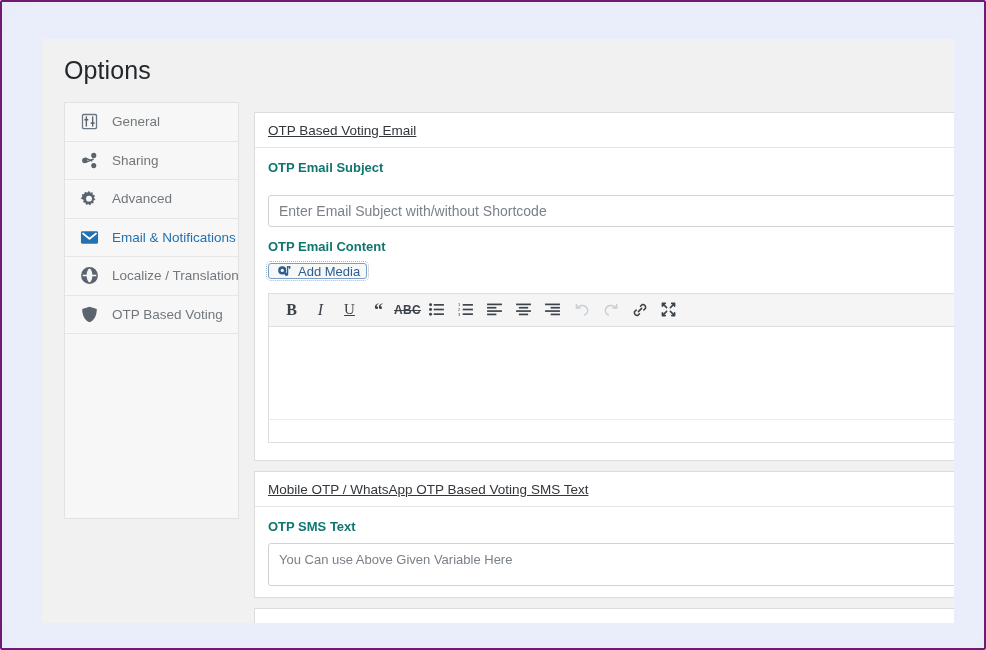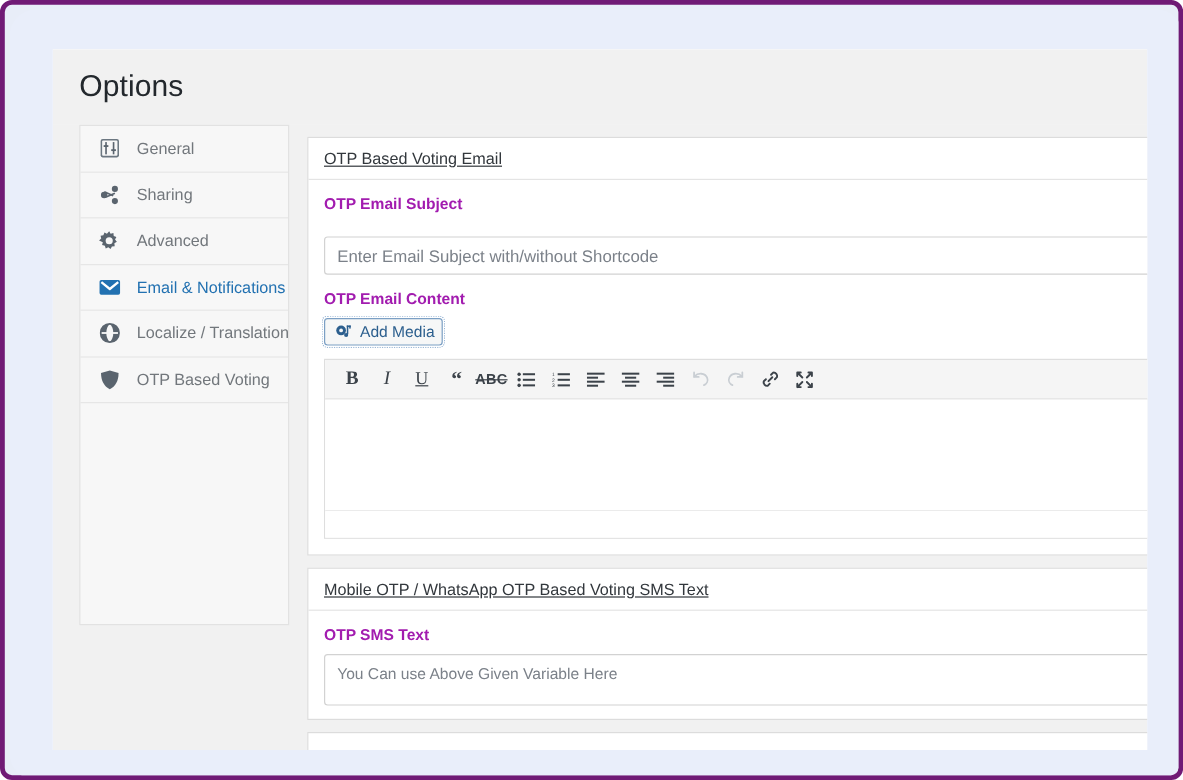--- a/index.html
+++ b/index.html
@@ -11,22 +11,22 @@
     background: #ffffff;
     font-family: "Liberation Sans", sans-serif;
   }
 
   
   #viewport {
     position: absolute;
     left: 0; top: 0;
     width: 986px; height: 650px;
     background: #e8edf8;
-    border-radius: 10px;
-    border: 4px solid #701a75;
+    border-radius: 2px;
+    border: 2px solid #701a75;
     box-sizing: border-box;
     overflow: hidden;
   }
   #inner-bg {
     position: absolute;
     left: 4px; top: 4px;
     width: 978px; height: 642px;
     background: #e9eefa;
     border-radius: 22px;
     overflow: hidden;
@@ -137,21 +137,21 @@
   .panel-head-title {
     font-size: 13.5px;
     color: #32373c;
     text-decoration: underline;
   }
 
   .field-row { padding: 12px 13px 0 13px; }
   .field-label {
     font-size: 13px;
     font-weight: bold;
-    color: #a21caf;
+    color: #0f766e;
     display: block;
     margin-bottom: 9px;
   }
 
   .text-input {
     display: block;
     width: 690px;
     height: 32px;
     box-sizing: border-box;
     border: 1px solid #d2d2d2;
@@ -182,21 +182,21 @@
     outline: none;
     overflow: hidden;
   }
   .sms-area::placeholder { color: #7b8189; opacity: 1; }
 
   
   #add-media {
     display: inline-flex;
     align-items: center;
     gap: 6px;
-    height: 23px;
+    height: 16px;
     padding: 0 6px 0 8px;
     background: #f6f7f7;
     border: 1px solid #7b9fc4;
     border-radius: 3px;
     outline: 1px dotted #9cb8d6;
     outline-offset: 1px;
     cursor: pointer;
     box-sizing: border-box;
   }
   #add-media .am-label {

